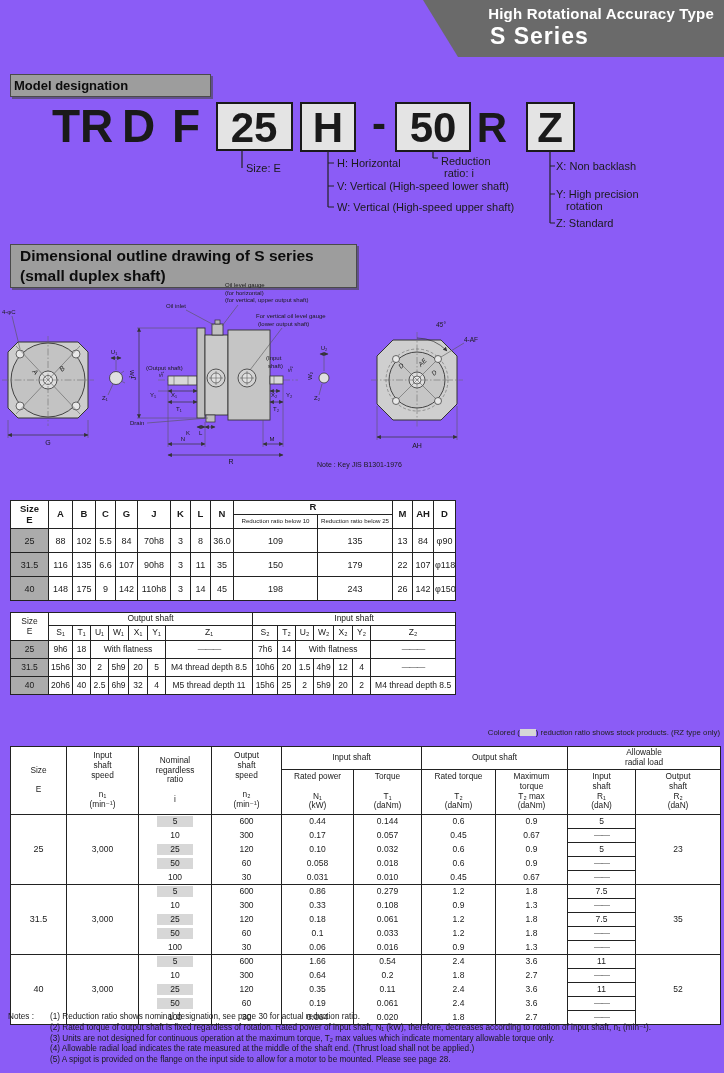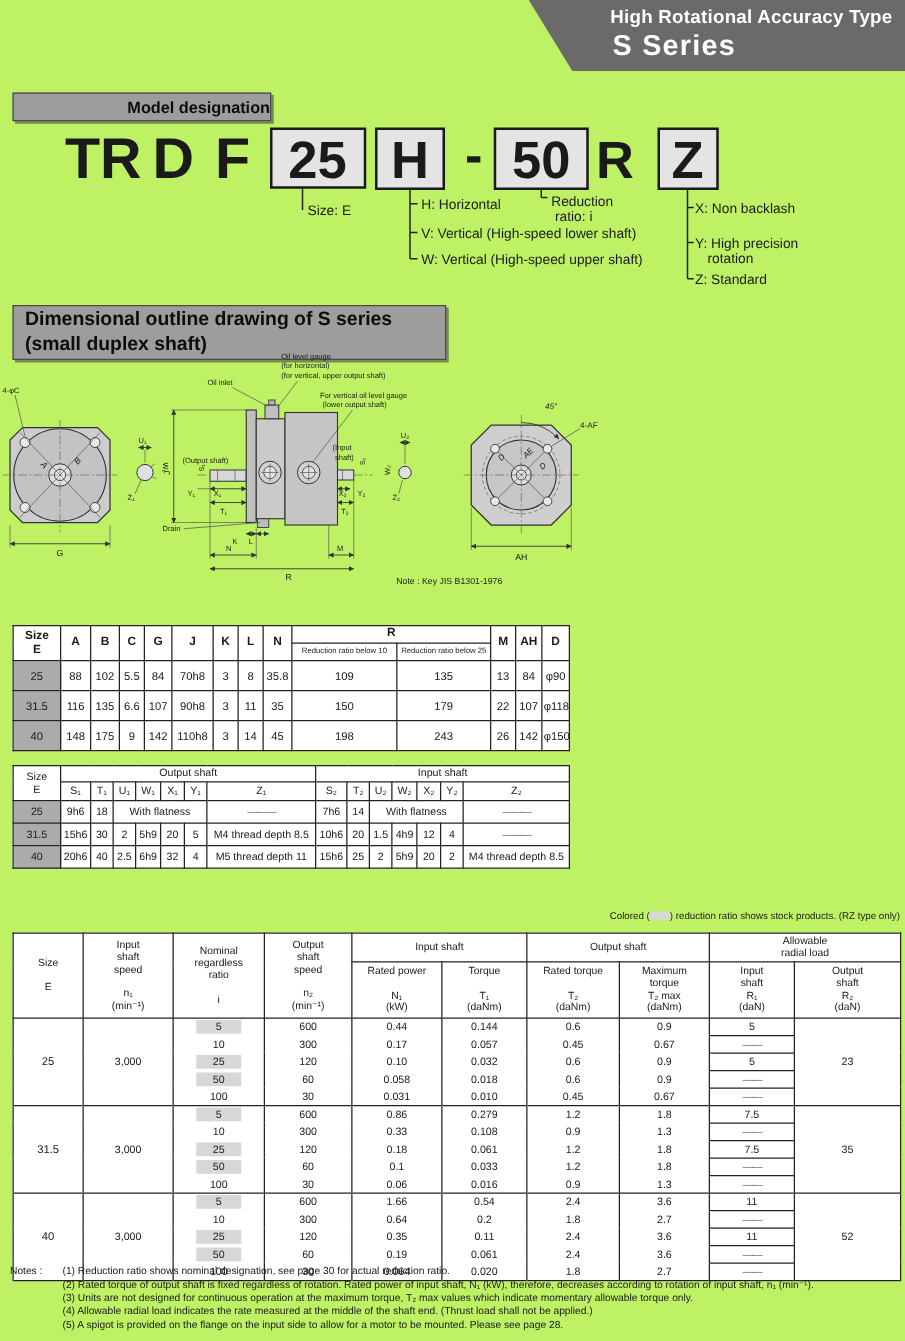--- a/index.html
+++ b/index.html
@@ -1,26 +1,26 @@
 <!DOCTYPE html>
 <html><head>
 <meta charset="utf-8">
 <style>
   html,body{margin:0;padding:0;background:#f2f2f0;}
-  #page{position:relative;width:724px;height:1073px;background:#bef264;overflow:hidden;
+  #page{position:relative;width:724px;height:1073px;background:#8b5cf6;overflow:hidden;
         font-family:"Liberation Sans","DejaVu Sans",sans-serif;color:#1a1a1a;}
   
   .banner{position:absolute;left:420px;top:0;width:304px;height:57px;background:#6a6a6a;
           clip-path:polygon(3px 0,304px 0,304px 57px,38px 57px);}
   .banner .b1{text-align:right;padding:5px 10px 0 0;color:#fff;font-weight:bold;font-size:15px;letter-spacing:.2px;}
   .banner .b2{padding-left:70px;color:#fff;font-weight:bold;font-size:23px;letter-spacing:1px;margin-top:1px;}
   
   .secbox{position:absolute;background:#9d9d9d;border:1px solid #4a4a4a;
           box-shadow:2px 2px 0 rgba(70,70,70,.6);color:#0c0c0c;font-weight:bold;}
-  #model-box{left:10px;top:74px;width:196px;height:21px;font-size:13px;line-height:21px;padding-left:9px;text-align:right;}
+  #model-box{left:10px;top:74px;width:196px;height:21px;font-size:13px;line-height:21px;padding-left:3px;}
   #outline-box{left:10px;top:244px;width:336px;height:41px;font-size:15.5px;line-height:1.28;padding:1px 0 0 9px;}
   svg text{font-family:"Liberation Sans","DejaVu Sans",sans-serif;fill:#1a1a1a;}
   .dimline{stroke:#333;stroke-width:.7;fill:none;}
   .thin{stroke:#555;stroke-width:.55;fill:none;}
   .cline{stroke:#666;stroke-width:.55;fill:none;stroke-dasharray:7 2 1.5 2;}
   .lead{stroke:#555;stroke-width:.6;fill:none;}
   
   table{border-collapse:collapse;position:absolute;table-layout:fixed;background:#fff;}
   .dim th,.dim td{border:1px solid #222;text-align:center;vertical-align:middle;padding:0 1px;}
   .dim th{font-size:9.5px;font-weight:bold;white-space:pre-line;line-height:1.1;}
@@ -284,21 +284,21 @@
     <tbody>
         <tr>
           <td class="sz">25</td>
           <td>88</td>
           <td>102</td>
           <td>5.5</td>
           <td>84</td>
           <td>70h8</td>
           <td>3</td>
           <td>8</td>
-          <td>35.8</td>
+          <td>36.0</td>
           <td>109</td>
           <td>135</td>
           <td>13</td>
           <td>84</td>
           <td>φ90</td>
         </tr>
         <tr>
           <td class="sz">31.5</td>
           <td>116</td>
           <td>135</td>

